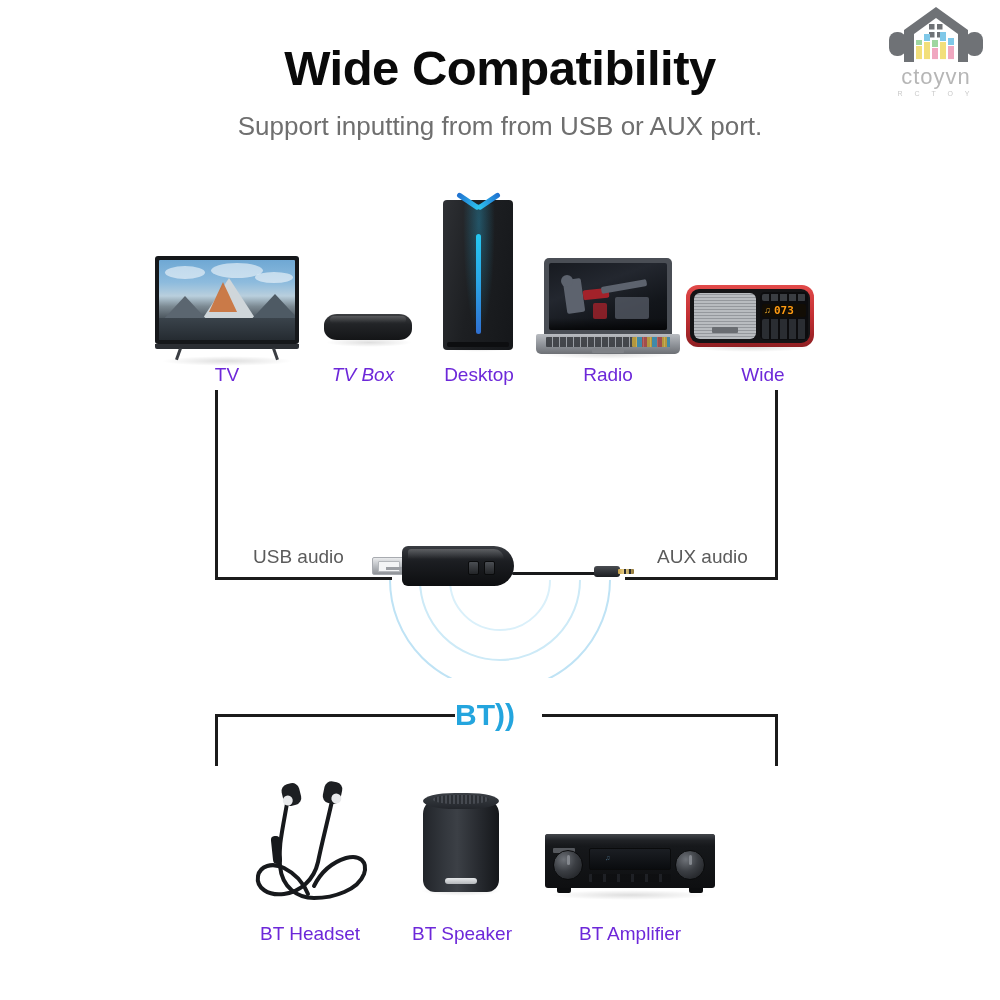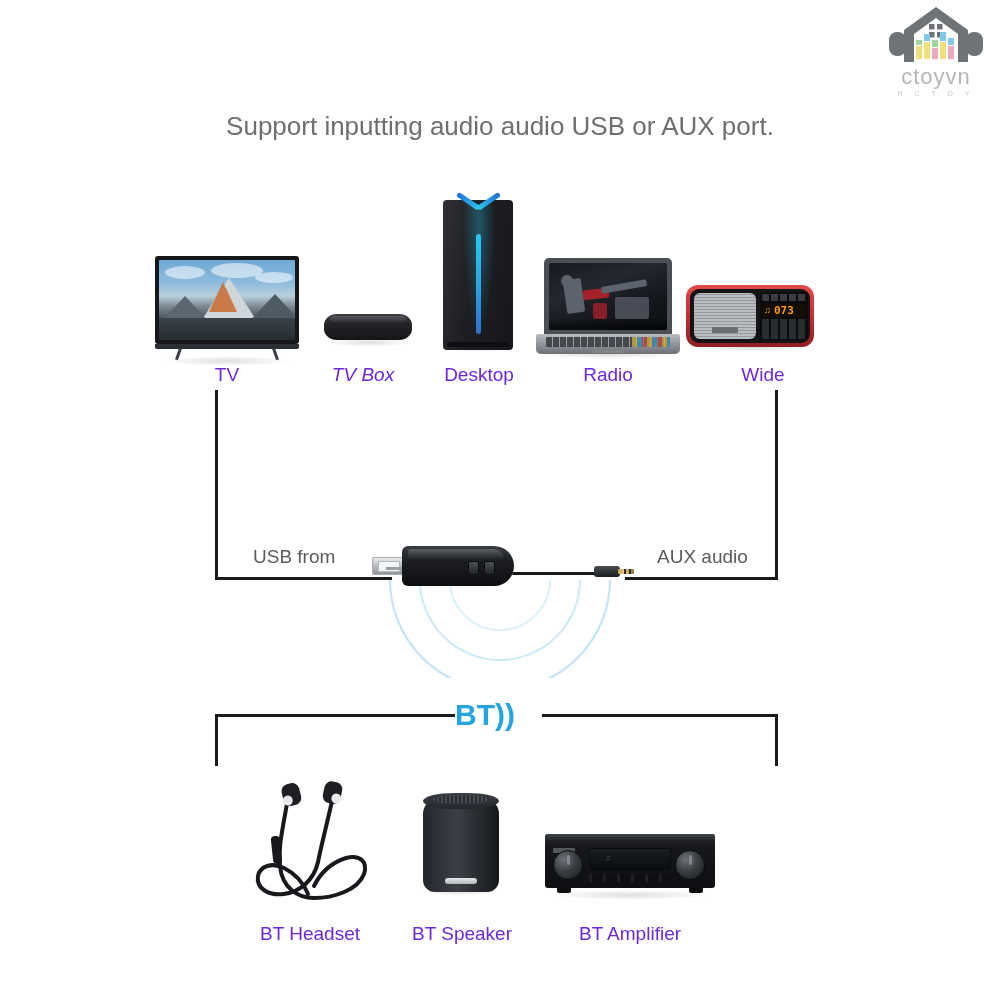--- a/index.html
+++ b/index.html
@@ -201,21 +201,22 @@
   .amp-foot{position:absolute;top:58px;width:14px;height:5px;background:#0c0d0f;border-radius:0 0 2px 2px;}
 
   .shadow-soft{position:absolute;border-radius:50%;
     background:radial-gradient(ellipse,rgba(0,0,0,0.13),rgba(0,0,0,0) 70%);}
 </style>
 </head>
 <body>
 
 <div id="stage">
 
-  <div class="subtitle">Support inputting audio audio USB or AUX port.</div>
+  <div class="title">Wide Compatibility</div>
+  <div class="subtitle">Support inputting from from USB or AUX port.</div>
 
   <div class="logo">
     <div class="logo-mark">
       <svg viewBox="0 0 96 62" width="96" height="62">
 
         <rect x="1" y="28" width="17" height="24" rx="8" fill="#6f7276"></rect>
         <rect x="78" y="28" width="17" height="24" rx="8" fill="#6f7276"></rect>
 
         <path d="M16 58 L16 26 L48 3 L80 26 L80 58 L70 58 L70 30 L48 14 L26 30 L26 58 Z" fill="#6f7276"></path>
 
@@ -318,21 +319,21 @@
       </div>
     </div>
   </div>
   <div class="dev-label" style="left:716px;top:364px;width:94px;">Wide</div>
 
   <div class="line vline" style="left:215px;top:390px;height:190px;"></div>
   <div class="line vline" style="left:775px;top:390px;height:190px;"></div>
   <div class="line hline" style="left:215px;top:577px;width:177px;"></div>
   <div class="line hline" style="left:625px;top:577px;width:153px;"></div>
 
-  <div class="mode-label" style="left:253px;top:546px;">USB from</div>
+  <div class="mode-label" style="left:253px;top:546px;">USB audio</div>
   <div class="mode-label" style="left:657px;top:546px;">AUX audio</div>
 
   <div class="waves">
     <svg viewBox="0 0 300 100" width="300" height="100">
       <path d="M40 2 A110 110 0 0 0 260 2" fill="none" stroke="#bfe3f5" stroke-width="2"></path>
       <path d="M70 2 A80 80 0 0 0 230 2" fill="none" stroke="#cdeaf7" stroke-width="2"></path>
       <path d="M100 2 A50 50 0 0 0 200 2" fill="none" stroke="#daf0fa" stroke-width="2"></path>
     </svg>
   </div>
 

